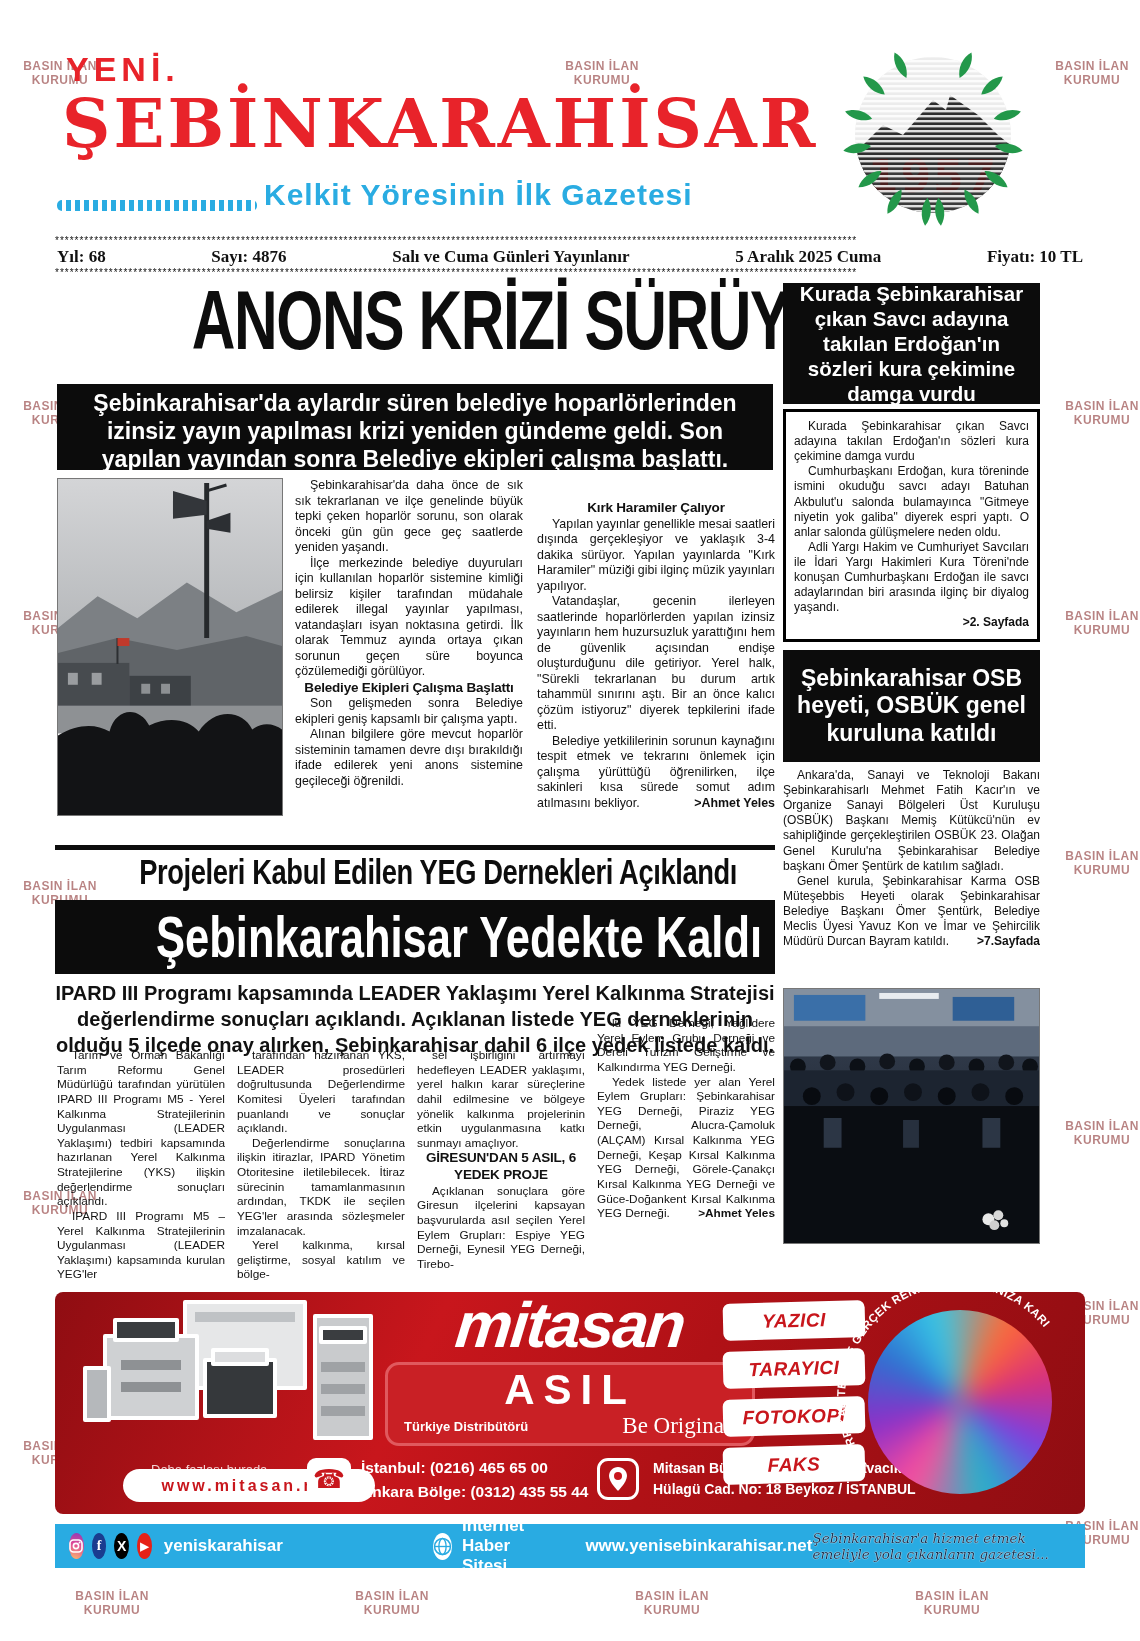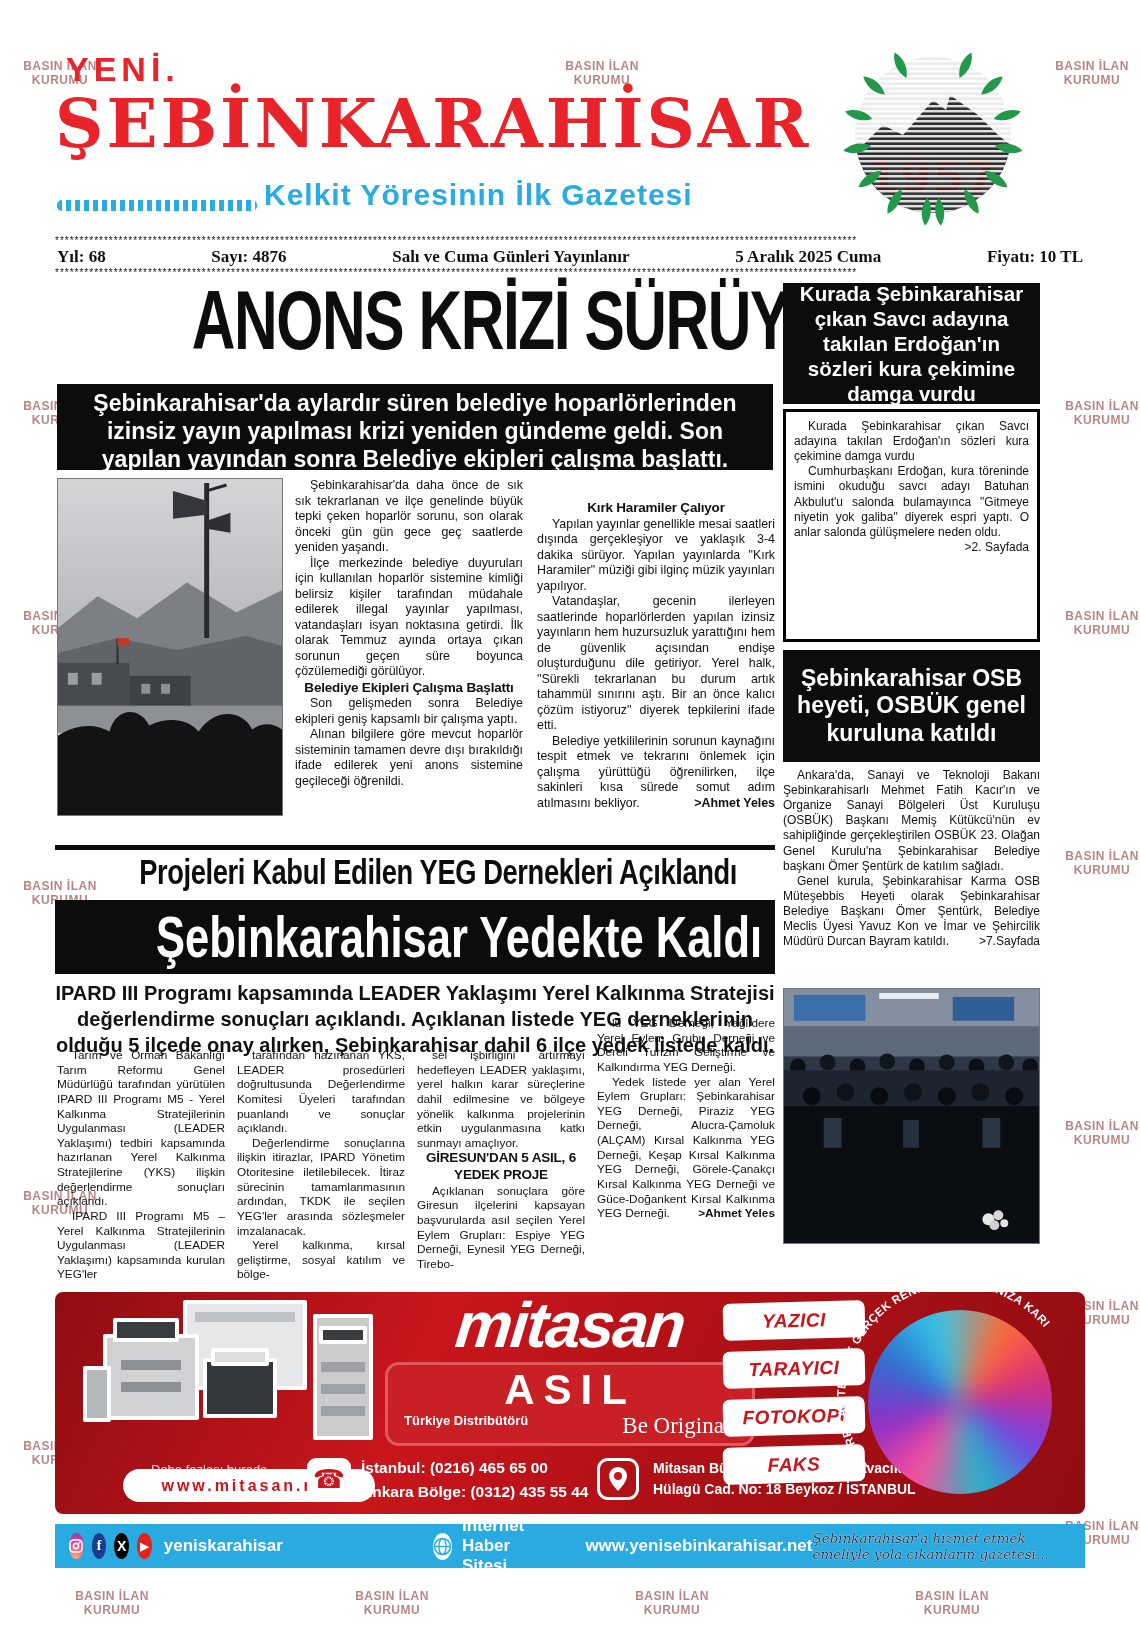--- a/index.html
+++ b/index.html
@@ -7,21 +7,21 @@
   .page{position:relative;width:1140px;height:1641px;margin:0 auto;background:#fff;
         font-family:"Liberation Sans",sans-serif;color:#111;overflow:hidden}
   .abs{position:absolute}
 
   
   .wm{position:absolute;width:104px;text-align:center;font-size:12px;font-weight:700;
       color:#7f1d1d;opacity:.55;line-height:1.15;letter-spacing:.5px;z-index:0;pointer-events:none}
 
   
   .mast-small{left:66px;top:50px;font-size:34px;font-weight:900;color:#e8232a;letter-spacing:5px}
-  .mast-title{left:55px;top:84px;width:760px;font-family:"DejaVu Serif",serif;font-size:67px;
+  .mast-title{left:62px;top:84px;width:760px;font-family:"DejaVu Serif",serif;font-size:67px;
               font-weight:900;color:#e8232a;letter-spacing:3px;white-space:nowrap}
   .squiggle{left:57px;top:200px;width:200px;height:11px;
             background:repeating-linear-gradient(90deg,#2aace2 0 5px,transparent 5px 9px);
             border-radius:5px}
   .mast-sub{left:264px;top:178px;font-size:30px;font-weight:800;color:#2aace2;letter-spacing:1px}
   .emblem{left:828px;top:40px;width:210px;height:188px}
   .emblem svg{width:100%;height:100%}
 
   
   .infobar{left:55px;top:236px;width:1030px}
@@ -37,21 +37,21 @@
   .lead-deck{left:57px;top:384px;width:716px;height:86px;padding:5px 8px;text-align:center;
              font-size:23px;font-weight:700;line-height:1.22}
   .photo{border:1px solid #777}
   .lead-photo{left:57px;top:478px;width:226px;height:338px}
   .col{position:absolute;font-size:12.4px;line-height:1.25;text-align:justify;overflow:hidden}
   .col p{text-indent:15px}
   .col .h2{font-weight:800;text-align:center;text-indent:0;font-size:13.5px;letter-spacing:-.2px}
   .lead-col2{left:295px;top:478px;width:228px;height:340px}
   .lead-col3{left:537px;top:500px;width:238px;height:340px}
   .byline{text-align:right;font-weight:800;margin-top:-15px}
-  .jump{text-align:right;font-weight:400}
+  .jump{text-align:right;font-weight:700}
 
   
   .sb1-head{left:783px;top:283px;width:257px;height:121px;display:flex;align-items:center;justify-content:center;
             text-align:center;font-size:20.5px;font-weight:800;line-height:1.22;padding:4px 6px}
   .sb1-body{left:783px;top:409px;width:257px;height:233px;border:3px solid #000;padding:7px 8px;
             font-size:12px;line-height:1.26;text-align:justify;overflow:hidden}
   .sb1-body p{text-indent:14px}
   .sb2-head{left:783px;top:650px;width:257px;height:112px;display:flex;align-items:center;justify-content:center;
             text-align:center;font-size:23px;font-weight:800;line-height:1.2;padding:4px 6px}
   .sb2-body{left:783px;top:768px;width:257px;height:216px;font-size:12px;line-height:1.26;
@@ -79,21 +79,21 @@
   .ad-printers{position:absolute;left:22px;top:6px;width:300px;height:152px}
   .ad-more{position:absolute;left:96px;top:170px;font-size:13px;color:#f3d2d2}
   .ad-site{position:absolute;left:68px;top:177px;width:252px;height:33px;background:#fff;border-radius:17px;
            display:flex;align-items:center;justify-content:center;color:#c8161c;font-weight:800;
            font-size:16px;letter-spacing:3px}
   .ad-brand{position:absolute;left:330px;top:-4px;width:370px;text-align:center;font-size:64px;
             font-weight:900;font-style:italic;letter-spacing:-2px;transform:skewX(-6deg)}
   .ad-sharpbox{position:absolute;left:330px;top:70px;width:370px;height:84px;background:#c92025;
                border:3px solid #e0595e;border-radius:14px;padding:2px 16px}
   .ad-sharp{text-align:center;font-size:42px;font-weight:800;letter-spacing:9px;line-height:46px}
-  .ad-sharprow{display:flex;justify-content:space-between;align-items:flex-start}
+  .ad-sharprow{display:flex;justify-content:space-between;align-items:center}
   .ad-sharpsub{font-size:13px;font-weight:700}
   .ad-sharptag{font-family:"Liberation Serif",serif;font-size:23px}
   .ad-phoneicon{position:absolute;left:252px;top:166px;width:44px;height:42px;background:#fff;border-radius:9px;
                 display:flex;align-items:center;justify-content:center;color:#c8161c;font-size:26px}
   .ad-phones{position:absolute;left:306px;top:164px;font-size:15.5px;font-weight:800;line-height:1.55}
   .ad-pinicon{position:absolute;left:542px;top:166px;width:42px;height:42px;border:3px solid #fff;
               border-radius:11px;display:flex;align-items:center;justify-content:center}
   .ad-address{position:absolute;left:598px;top:166px;font-size:14px;font-weight:700;line-height:1.5}
   .svc{position:absolute;left:668px;width:142px;height:37px;background:#fff;border-radius:7px;
        display:flex;align-items:center;justify-content:center;color:#c8161c;font-weight:900;
@@ -246,20 +246,21 @@
     <p>Yapılan yayınlar genellikle mesai saatleri dışında gerçekleşiyor ve yaklaşık 3-4 dakika sürüyor. Yapılan yayınlarda "Kırk Haramiler" müziği gibi ilginç müzik yayınları yapılıyor.</p>
     <p>Vatandaşlar, gecenin ilerleyen saatlerinde hoparlörlerden yapılan izinsiz yayınların hem huzursuzluk yarattığını hem de güvenlik açısından endişe oluşturduğunu dile getiriyor. Yerel halk, "Sürekli tekrarlanan bu durum artık tahammül sınırını aştı. Bir an önce kalıcı çözüm istiyoruz" diyerek tepkilerini ifade etti.</p>
     <p>Belediye yetkililerinin sorunun kaynağını tespit etmek ve tekrarını önlemek için çalışma yürüttüğü öğrenilirken, ilçe sakinleri kısa sürede somut adım atılmasını bekliyor.</p>
     <div class="byline">&gt;Ahmet Yeles</div>
   </div>
 
   <div class="abs sb1-head blackbox">Kurada Şebinkarahisar çıkan Savcı adayına takılan Erdoğan'ın sözleri kura çekimine damga vurdu</div>
   <div class="abs sb1-body">
     <p>Kurada Şebinkarahisar çıkan Savcı adayına takılan Erdoğan'ın sözleri kura çekimine damga vurdu</p>
     <p>Cumhurbaşkanı Erdoğan, kura töreninde ismini okuduğu savcı adayı Batuhan Akbulut'u salonda bulamayınca "Gitmeye niyetin yok galiba" diyerek espri yaptı. O anlar salonda gülüşmelere neden oldu.</p>
+    <p>Adli Yargı Hakim ve Cumhuriyet Savcıları ile İdari Yargı Hakimleri Kura Töreni'nde konuşan Cumhurbaşkanı Erdoğan ile savcı adaylarından biri arasında ilginç bir diyalog yaşandı.</p>
     <div class="jump">&gt;2. Sayfada</div>
   </div>
 
   <div class="abs sb2-head blackbox">Şebinkarahisar OSB heyeti, OSBÜK genel kuruluna katıldı</div>
   <div class="abs sb2-body">
     <p>Ankara'da, Sanayi ve Teknoloji Bakanı Şebinkarahisarlı Mehmet Fatih Kacır'ın ve Organize Sanayi Bölgeleri Üst Kuruluşu (OSBÜK) Başkanı Memiş Kütükcü'nün ev sahipliğinde gerçekleştirilen OSBÜK 23. Olağan Genel Kurulu'na Şebinkarahisar Belediye başkanı Ömer Şentürk de katılım sağladı.</p>
     <p>Genel kurula, Şebinkarahisar Karma OSB Müteşebbis Heyeti olarak Şebinkarahisar Belediye Başkanı Ömer Şentürk, Belediye Meclis Üyesi Yavuz Kon ve İmar ve Şehircilik Müdürü Durcan Bayram katıldı.</p>
     <div class="jump" style="margin-top:-15px">&gt;7.Sayfada</div>
   </div>
 

